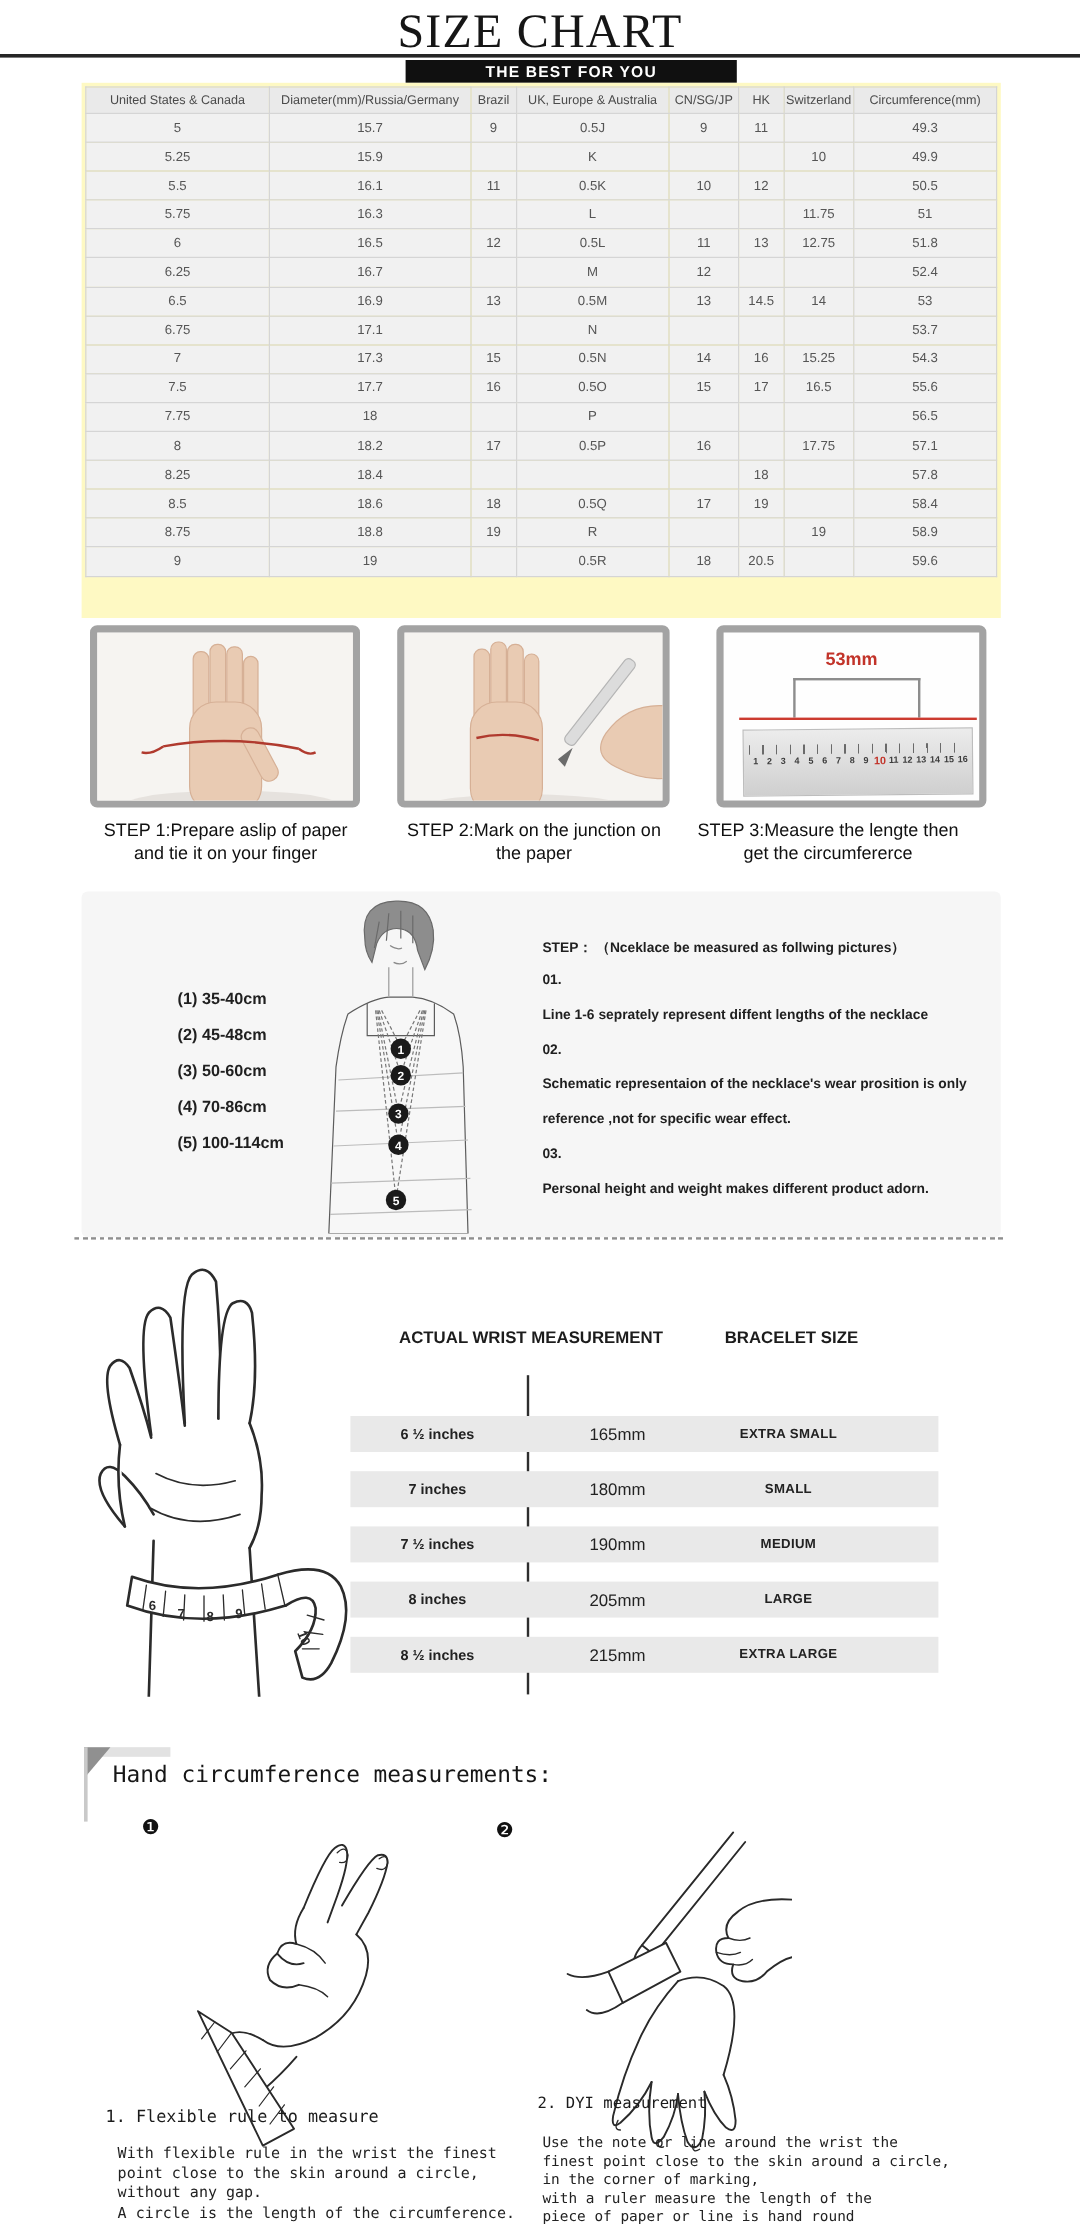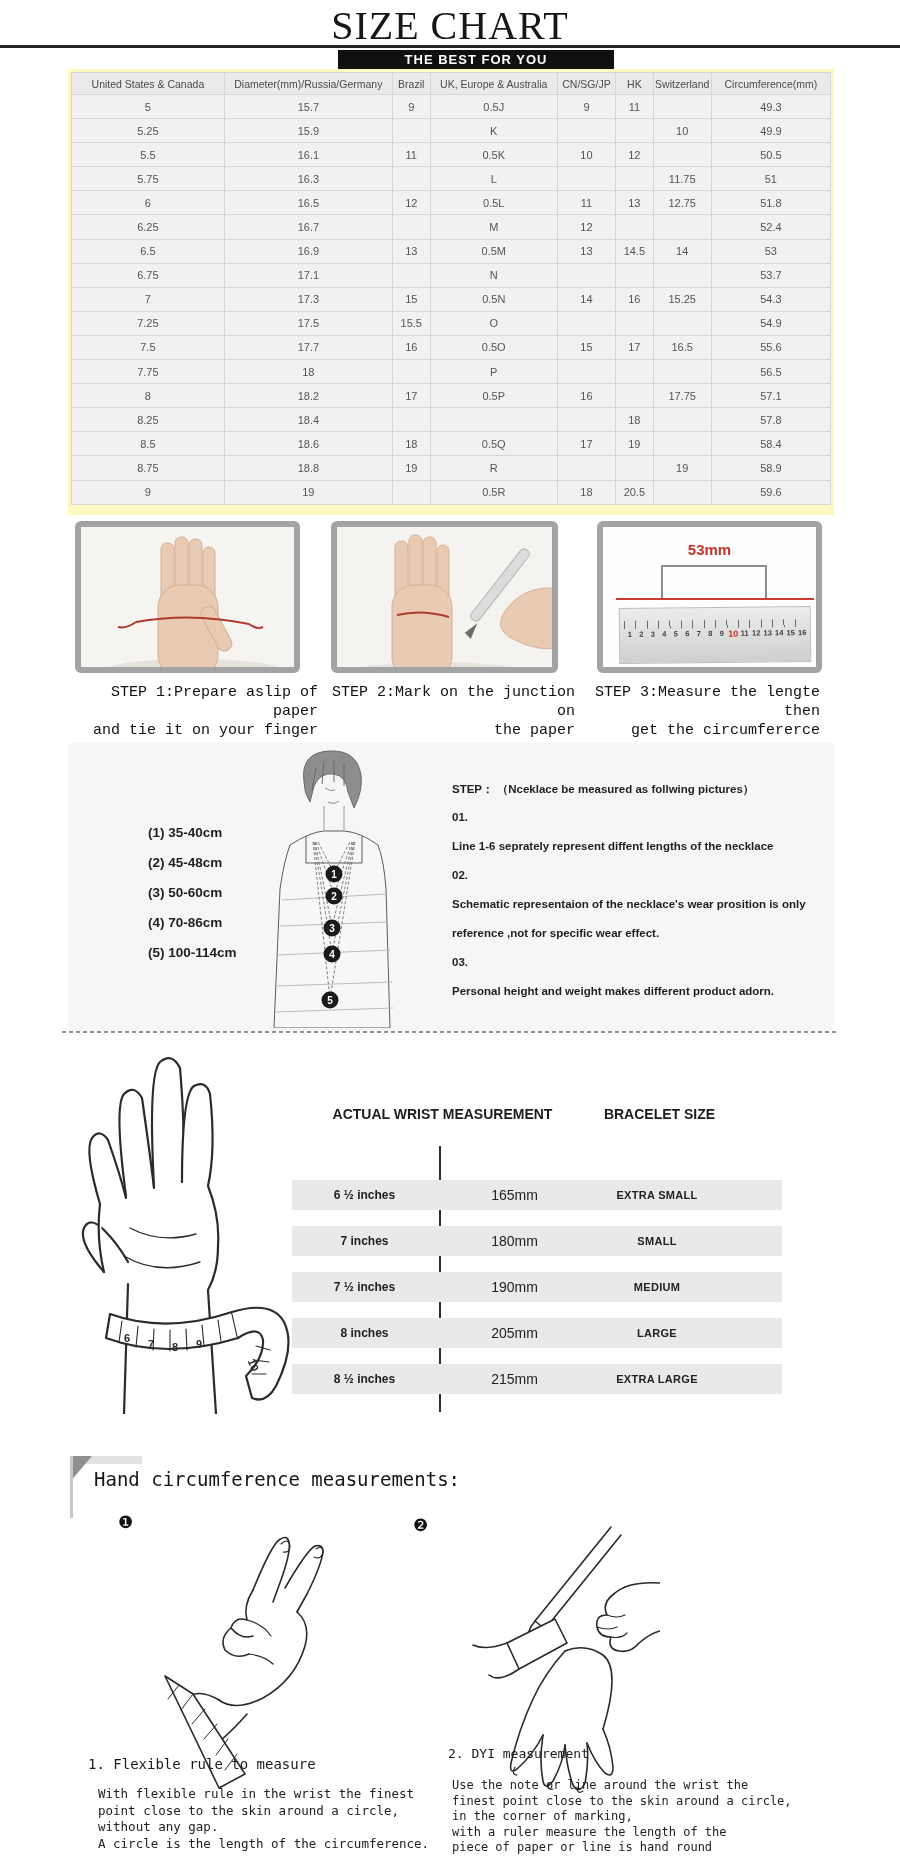--- a/index.html
+++ b/index.html
@@ -21,21 +21,21 @@
          font-size:11px;color:#555;height:23.1px;padding:0 1px;overflow:hidden;white-space:nowrap;}
   table.ring th{background:#eaeaea;color:#4a4a4a;font-weight:normal;font-size:10.5px;height:21px;}
   col.c1{width:150px}col.c2{width:165px}col.c3{width:37px}col.c4{width:125px}
   col.c5{width:57px}col.c6{width:37px}col.c7{width:57px}col.c8{width:117px}
 
   
   .photo-box{top:521px;height:152px;border:6px solid #a3a3a3;border-radius:6px;background:#f7f5f3;overflow:hidden;box-sizing:border-box;}
   .pb1{left:75px;width:225px;}
   .pb2{left:331px;width:227px;}
   .pb3{left:597px;width:225px;background:#fefefe;}
-  .caption{top:683px;text-align:right;font-family:Liberation Mono, monospace;font-size:15px;line-height:19px;color:#101010;}
+  .caption{top:683px;text-align:center;font-family:Liberation Sans, sans-serif;font-size:15px;line-height:19px;color:#101010;}
   .cap1{left:58px;width:260px;} .cap2{left:315px;width:260px;} .cap3{left:560px;width:260px;}
 
   
   .mm-label{top:14px;left:0;width:100%;text-align:center;color:#c2342a;font-weight:bold;font-size:15px;}
   .bracket{left:58px;top:38px;width:106px;height:33px;border-top:2px solid #8d8d8d;
            border-left:2px solid #8d8d8d;border-right:2px solid #8d8d8d;box-sizing:border-box;}
   .redline{left:13px;top:71px;width:198px;height:2px;background:#cc3b30;}
   .ruler{left:16px;top:80px;width:192px;height:56px;background:linear-gradient(#ececec,#cfcfcf);
          border:1px solid #bdbdbd;transform:rotate(-.6deg);box-sizing:border-box;}
   .ruler-ticks{position:absolute;left:4px;top:12px;width:182px;height:8px;
@@ -205,30 +205,20 @@
             <td>7</td>
             <td>17.3</td>
             <td>15</td>
             <td>0.5N</td>
             <td>14</td>
             <td>16</td>
             <td>15.25</td>
             <td>54.3</td>
           </tr>
 
-          <tr>
-            <td>7.25</td>
-            <td>17.5</td>
-            <td>15.5</td>
-            <td>O</td>
-            <td></td>
-            <td></td>
-            <td></td>
-            <td>54.9</td>
-          </tr>
 
           <tr>
             <td>7.5</td>
             <td>17.7</td>
             <td>16</td>
             <td>0.5O</td>
             <td>15</td>
             <td>17</td>
             <td>16.5</td>
             <td>55.6</td>

